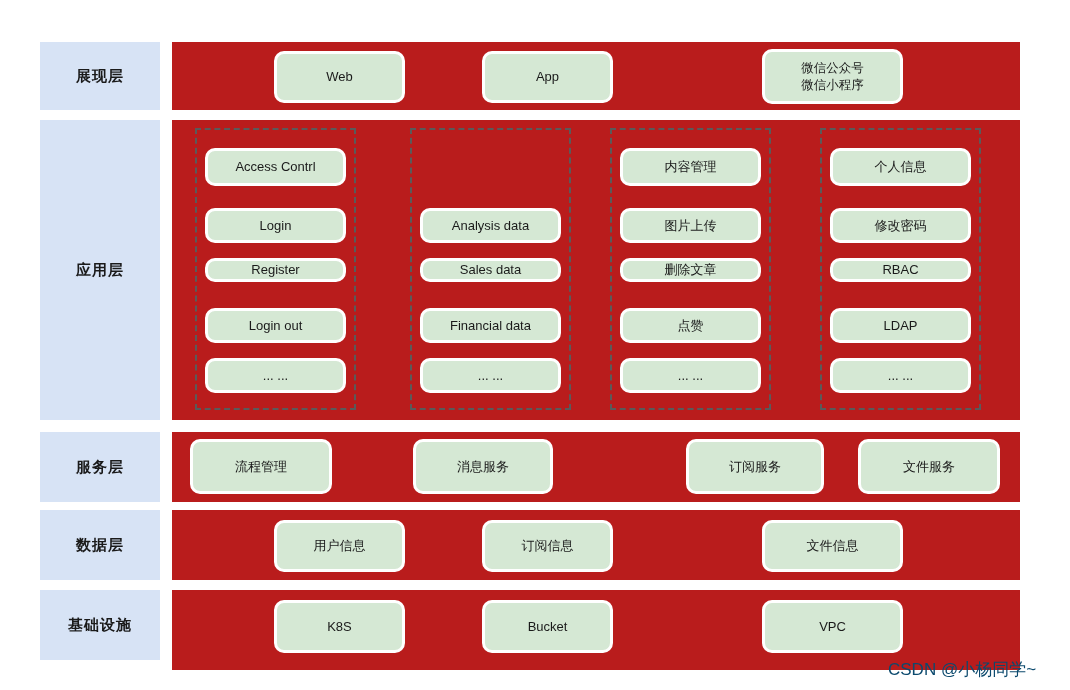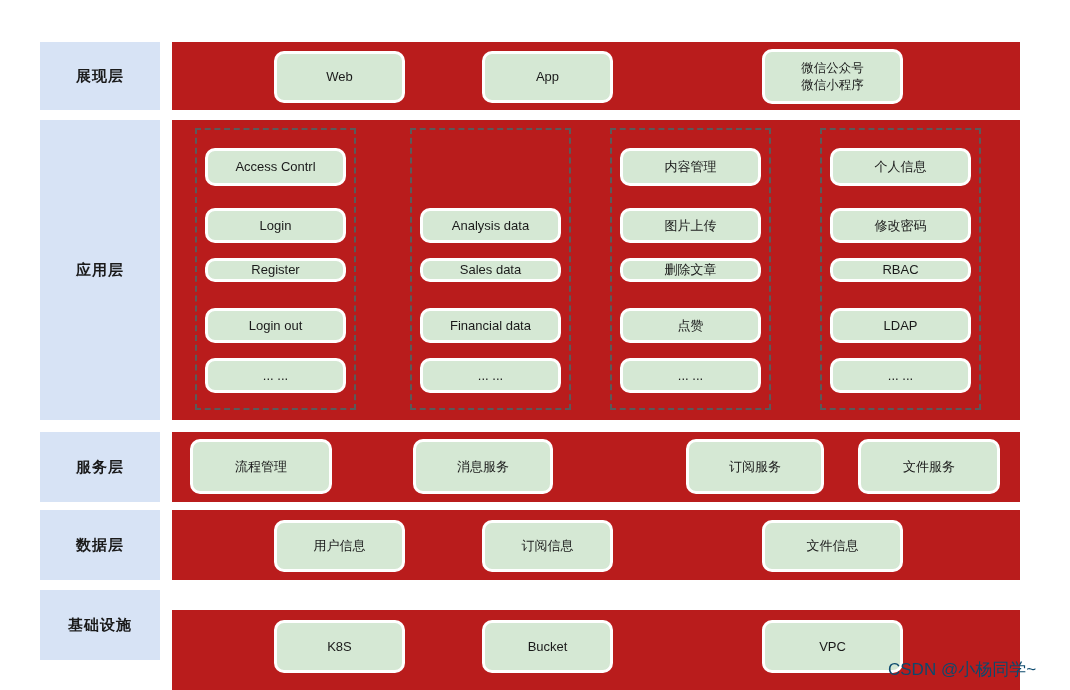--- a/index.html
+++ b/index.html
@@ -105,20 +105,20 @@
   </div>
 
   <div class="label-cell" style="top:510px;height:70px">数据层</div>
   <div class="content-cell" style="top:510px;height:70px">
     <div class="gbox c1" style="top:10px;height:52px">用户信息</div>
     <div class="gbox c2" style="top:10px;height:52px">订阅信息</div>
     <div class="gbox c3" style="top:10px;height:52px">文件信息</div>
   </div>
 
   <div class="label-cell" style="top:590px;height:70px">基础设施</div>
-  <div class="content-cell" style="top:610px;height:80px">
+  <div class="content-cell" style="top:590px;height:80px">
     <div class="gbox c1" style="top:10px;height:53px">K8S</div>
     <div class="gbox c2" style="top:10px;height:53px">Bucket</div>
     <div class="gbox c3" style="top:10px;height:53px">VPC</div>
   </div>
 
   <div class="watermark">CSDN @小杨同学~</div>
 </div>
 
 </body></html>

